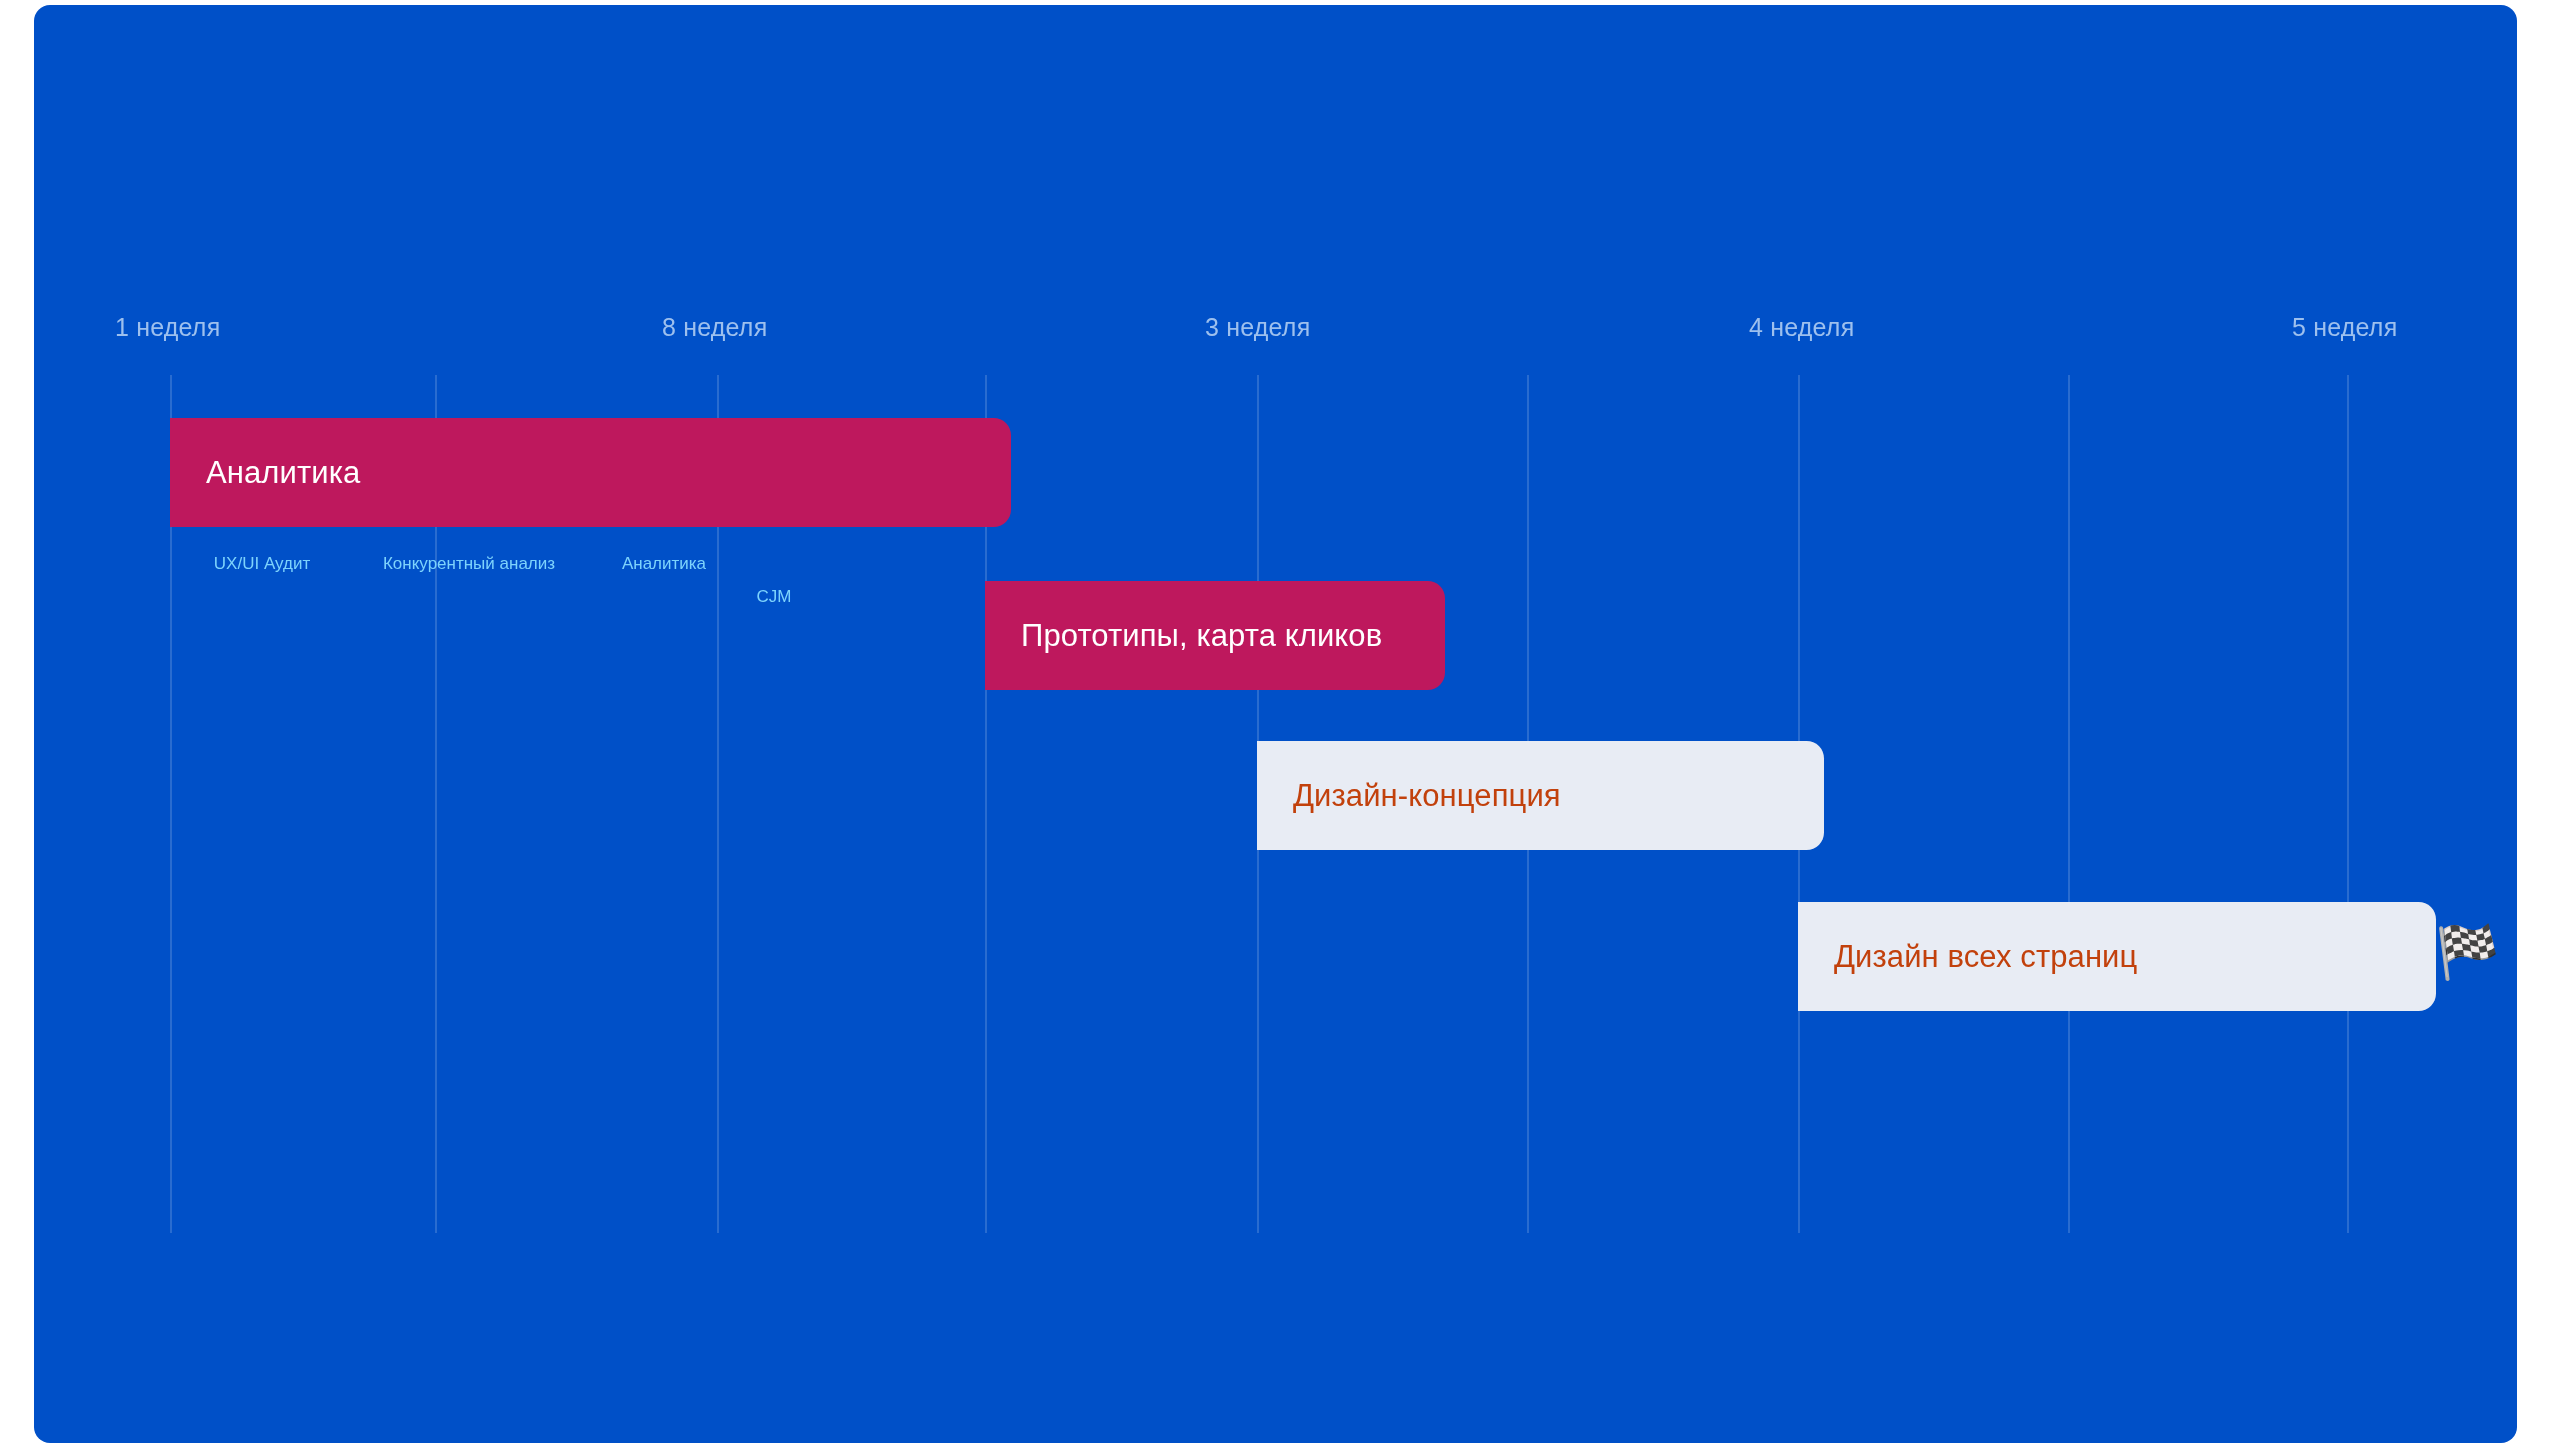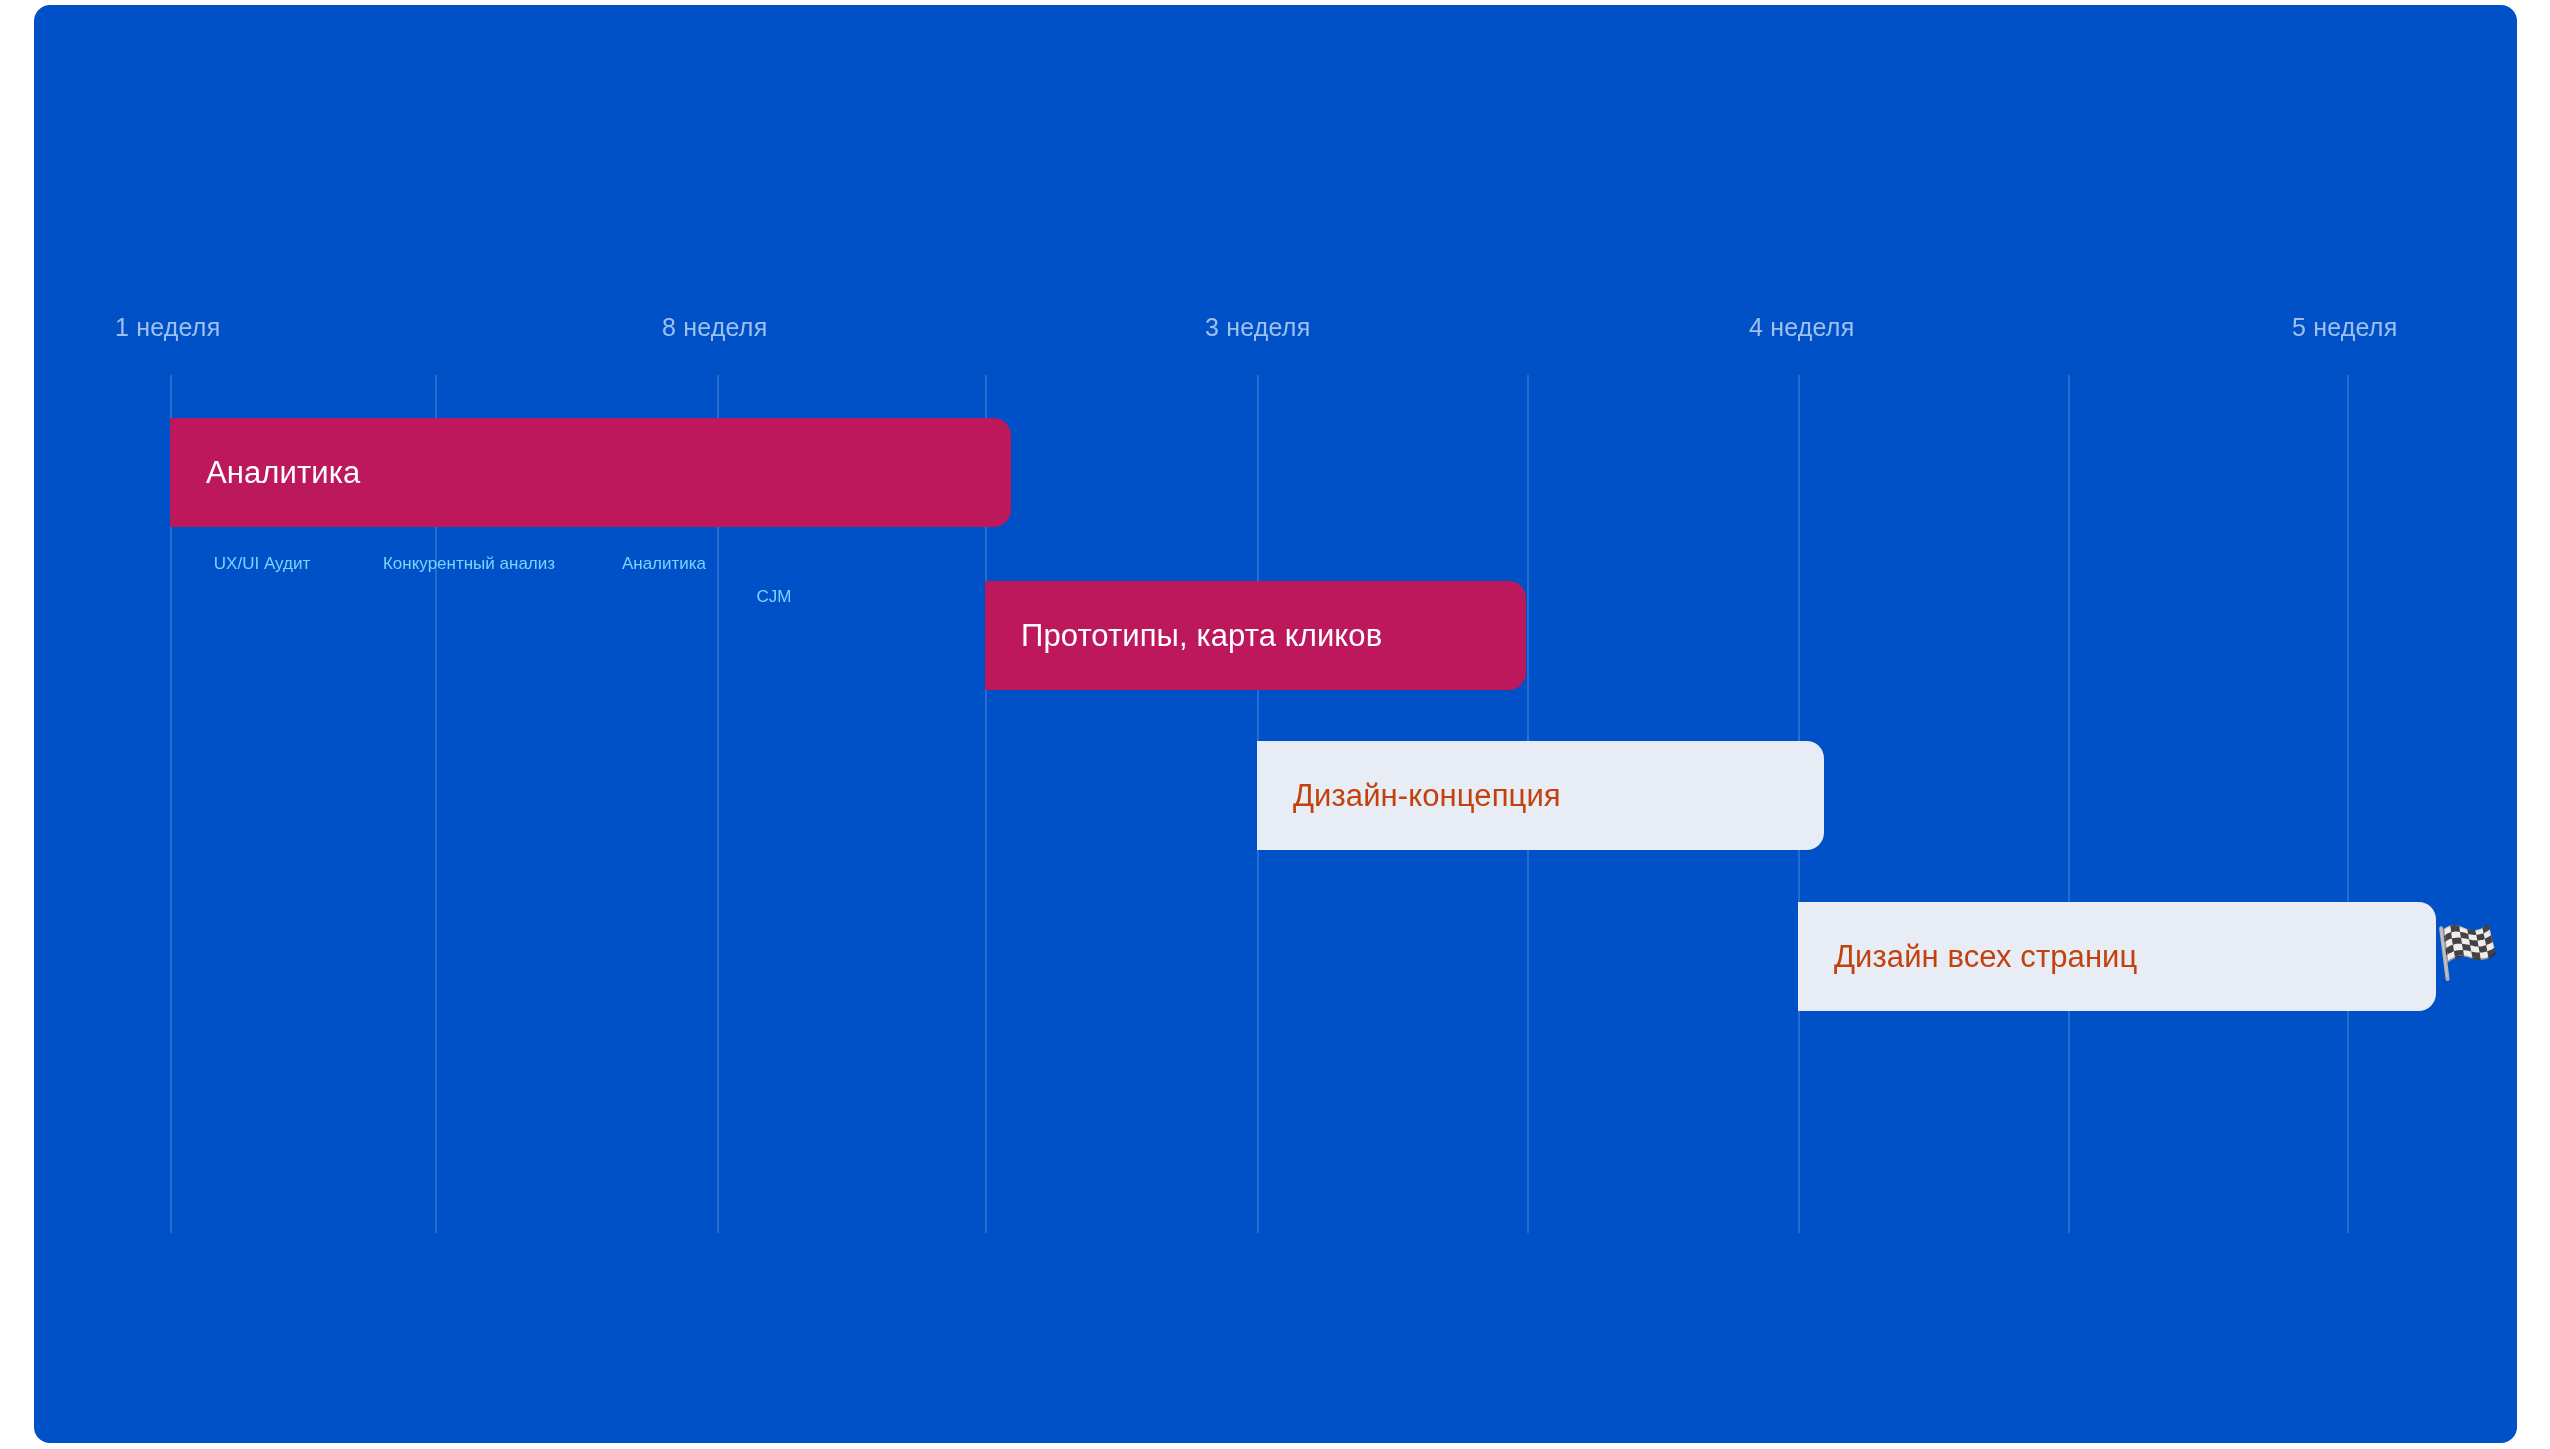--- a/index.html
+++ b/index.html
@@ -117,21 +117,21 @@
       <div class="week-label" style="left: 628px;">8 неделя</div>
       <div class="week-label" style="left: 1171px;">3 неделя</div>
       <div class="week-label" style="left: 1715px;">4 неделя</div>
       <div class="week-label" style="left: 2258px;">5 неделя</div>
     </div>
 
   <div id="bars-layer">
       <div class="task-bar dark" style="left: 136px; top: 413px; width: 841px; height: 109px;">
         <span class="task-bar-label">Аналитика</span>
       </div>
-      <div class="task-bar dark" style="left: 951px; top: 576px; width: 541px; height: 109px;">
+      <div class="task-bar dark" style="left: 951px; top: 576px; width: 460px; height: 109px;">
         <span class="task-bar-label">Прототипы, карта кликов</span>
       </div>
       <div class="task-bar light" style="left: 1223px; top: 736px; width: 567px; height: 109px;">
         <span class="task-bar-label">Дизайн-концепция</span>
       </div>
       <div class="task-bar light" style="left: 1764px; top: 897px; width: 638px; height: 109px;">
         <span class="task-bar-label">Дизайн всех страниц</span>
       </div>
     </div>
 

